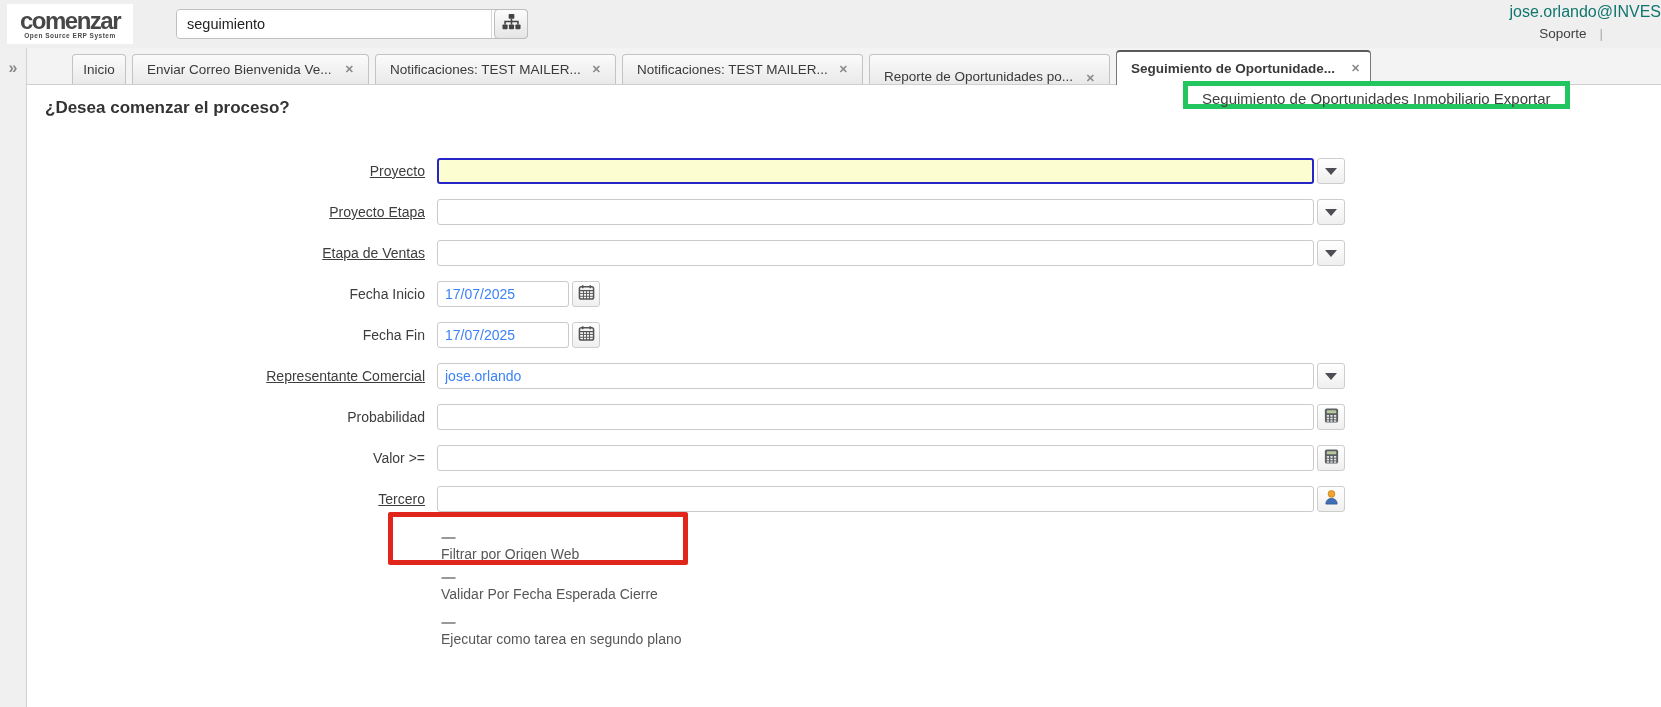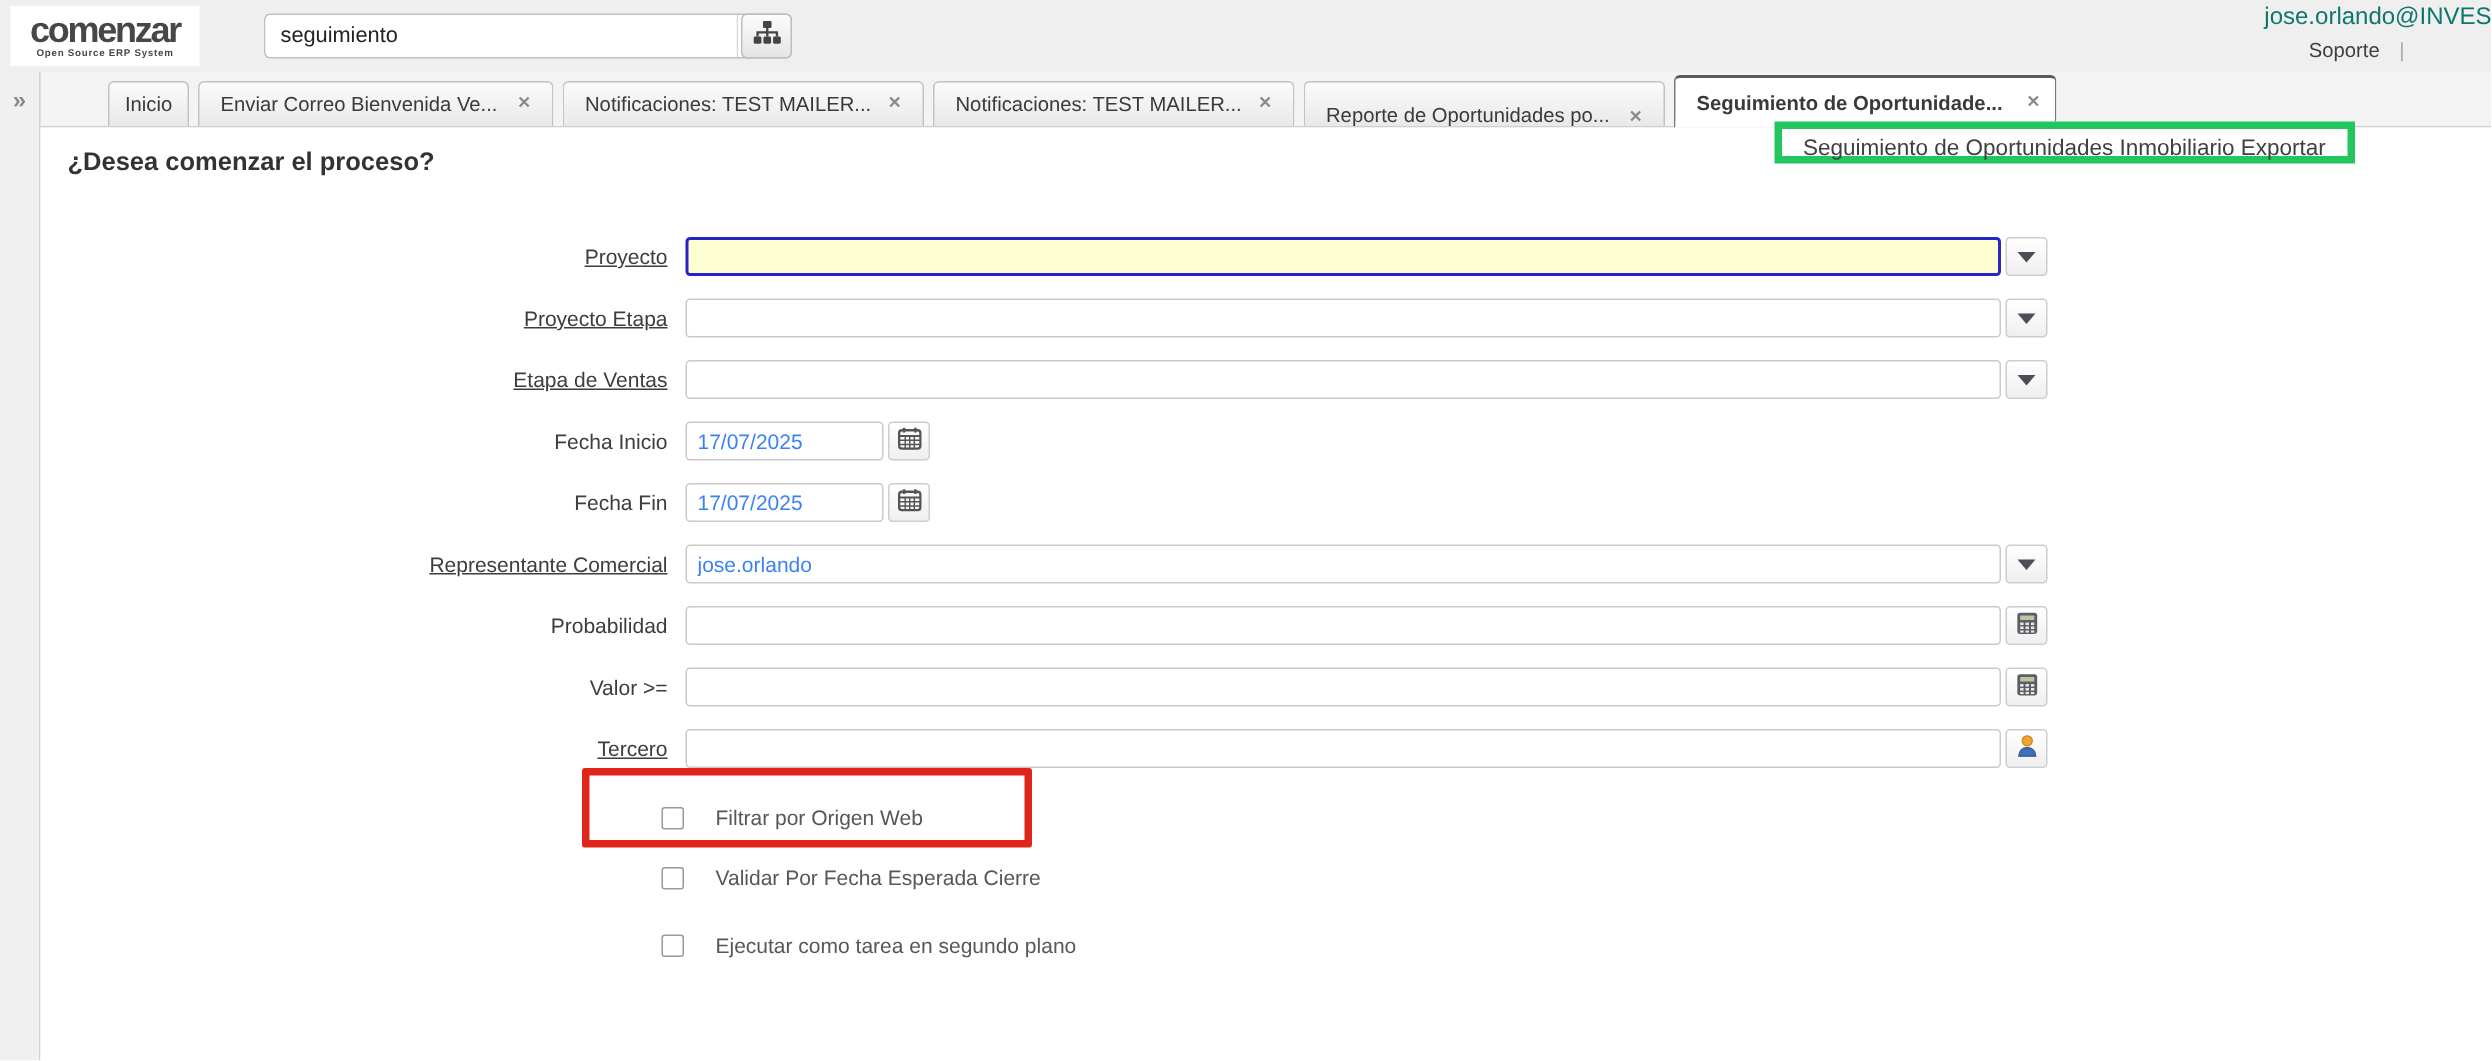--- a/index.html
+++ b/index.html
@@ -52,38 +52,38 @@
   
   .tooltip { position:absolute; left:1183px; top:81px; height:28px; line-height:26px; box-sizing:border-box;
              background:#fff; border:5px solid #22c55e; padding:0 14px; font-size:15px; color:#404040;
              white-space:nowrap; z-index:5; }
 
   
   .content { position:absolute; left:27px; top:85px; width:1634px; height:622px; background:#fff; }
   .process-title { position:absolute; left:18px; top:13px; font-size:17px; font-weight:bold; color:#333; }
 
   .form { position:absolute; left:0; top:73px; }
-  .row { display:flex; align-items:center; height:26px; margin-bottom:15px;margin-left:20px; }
+  .row { display:flex; align-items:center; height:26px; margin-bottom:15px; }
   .row-label { width:398px; flex-shrink:0; text-align:right; padding-right:12px;
                font-size:14px; color:#3d3d3d; white-space:nowrap; }
   .lbl-link { text-decoration:underline; cursor:pointer; }
   .fieldbox { display:flex; align-items:center; gap:3px; height:26px; }
   .inp { box-sizing:border-box; height:26px; border:1px solid #cacaca; border-radius:3px;
          font-size:14px; color:#3b82f6; padding:0 7px; font-family:inherit; background:#fff; outline:none; }
   .inp-long { width:877px; }
   .inp-date { width:132px; }
   .mandatory { background:var(--mandatory-field-bg,#fdfdd2); }
   .focused { border:2px solid var(--focus-border,#2525c8); }
   .fbtn { box-sizing:border-box; width:28px; height:26px; border:1px solid #cdcdcd; border-radius:3px;
           background:linear-gradient(#ffffff,#efefef); display:flex; align-items:center; justify-content:center;
           cursor:pointer; padding:0; }
   .tri { width:0; height:0; border-left:6px solid transparent; border-right:6px solid transparent;
          border-top:7px solid #4d4d55; }
 
-  .check-row { position:absolute; left:414px; display:flex; align-items:flex-end; gap:21px; height:16px; }
+  .check-row { position:absolute; left:414px; display:flex; align-items:flex-start; gap:7px; height:16px;flex-direction:column; }
   .cr1 { top:452px; } .cr2 { top:492px; } .cr3 { top:537px; }
   .checkbox { width:15px; height:15px; box-sizing:border-box; border:1px solid #999; border-radius:2px;
               background:#fff; cursor:pointer; appearance:none; }
   .check-label { font-size:14px; color:#575757; white-space:nowrap; }
 
   .red-rect { position:absolute; left:361px; top:427px; width:300px; height:53px; box-sizing:border-box;
               border:5px solid var(--highlight-red,#e0251b); border-radius:2px; pointer-events:none; z-index:4; }
 </style>
 </head>
 <body>

